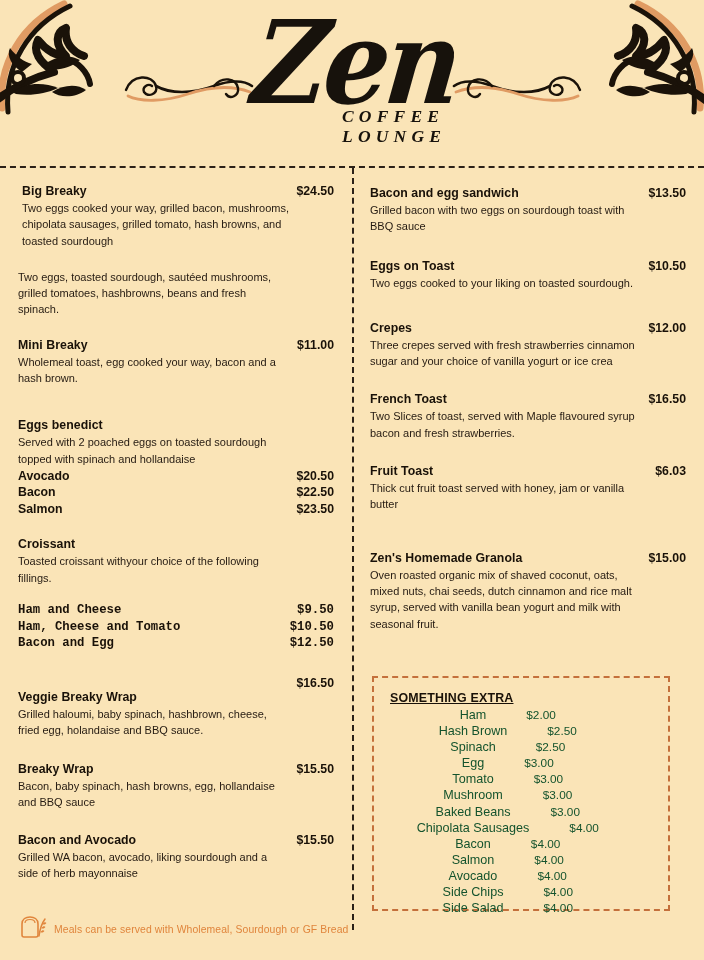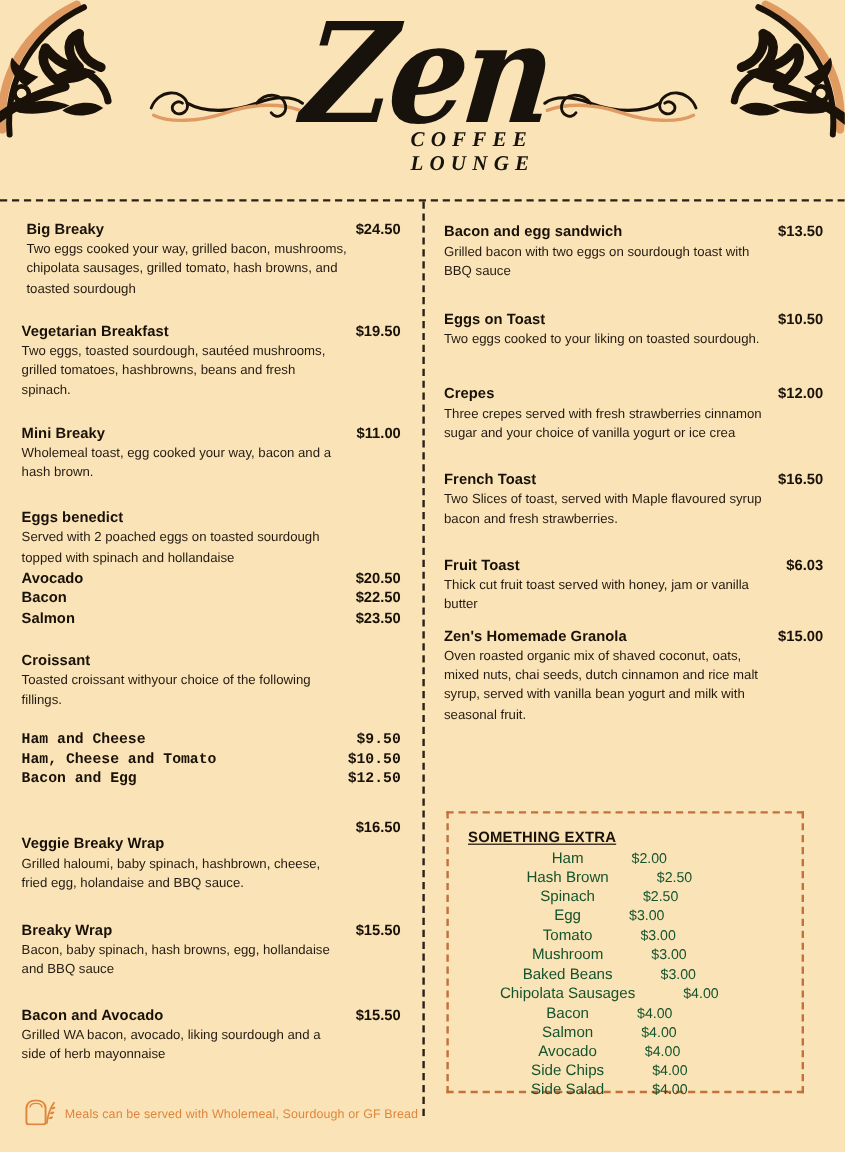--- a/index.html
+++ b/index.html
@@ -292,34 +292,30 @@
   <div class="columns">
     <div class="col col-left" id="col-left">
         <div class="item" style="margin-top: 17px; padding-left: 22px;">
           <div class="item-head">
             <div class="item-name">Big Breaky</div>
             <div class="item-price">$24.50</div>
           </div>
           <div class="item-desc">Two eggs cooked your way, grilled bacon, mushrooms, chipolata sausages, grilled tomato, hash browns, and toasted sourdough</div>
         </div>
         <div class="item" style="margin-top: 20px;">
-          <div class="item-head">
-            <div class="item-name">Vegetarian Breakfast</div>
-            <div class="item-price">$19.50</div>
-          </div>
           <div class="item-desc">Two eggs, toasted sourdough, sautéed mushrooms, grilled tomatoes, hashbrowns, beans and fresh spinach.</div>
         </div>
         <div class="item" style="margin-top: 20px;">
           <div class="item-head">
             <div class="item-name">Mini Breaky</div>
             <div class="item-price">$11.00</div>
           </div>
           <div class="item-desc">Wholemeal toast, egg cooked your way, bacon and a hash brown.</div>
         </div>
-        <div class="item" style="margin-top: 22px;">
+        <div class="item" style="margin-top: 32px;">
           <div class="item-head">
             <div class="item-name">Eggs benedict</div>
           </div>
           <div class="item-desc">Served with 2 poached eggs on toasted sourdough topped with spinach and hollandaise</div>
           <div style="margin-top: 1px;">
             <div class="sub-row">
               <span>Avocado</span>
               <span class="sub-price">$20.50</span>
             </div>
             <div class="sub-row">
@@ -403,21 +399,21 @@
           </div>
           <div class="item-desc">Two Slices of toast, served with Maple flavoured syrup bacon and fresh strawberries.</div>
         </div>
         <div class="item" style="margin-top: 23px;">
           <div class="item-head">
             <div class="item-name">Fruit Toast</div>
             <div class="item-price">$6.03</div>
           </div>
           <div class="item-desc">Thick cut fruit toast served with honey, jam or vanilla butter</div>
         </div>
-        <div class="item" style="margin-top: 10px;">
+        <div class="item" style="margin-top: 38px;">
           <div class="item-head">
             <div class="item-name">Zen's Homemade Granola</div>
             <div class="item-price">$15.00</div>
           </div>
           <div class="item-desc">Oven roasted organic mix of shaved coconut, oats, mixed nuts, chai seeds, dutch cinnamon and rice malt syrup, served with vanilla bean yogurt and milk with seasonal fruit.</div>
         </div>
       </div>
   </div>
 
   <div class="extra-box">

